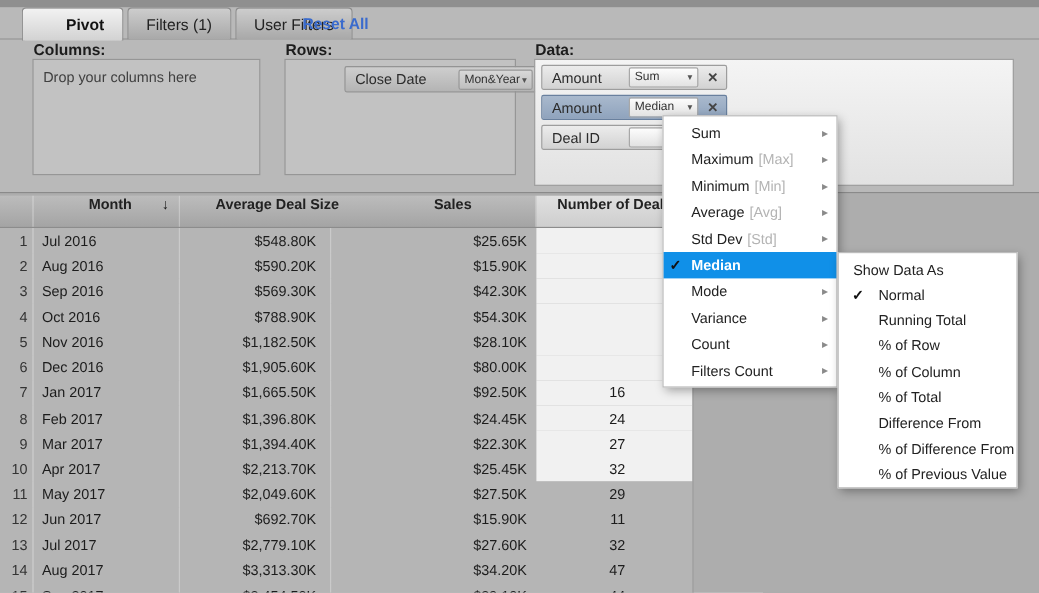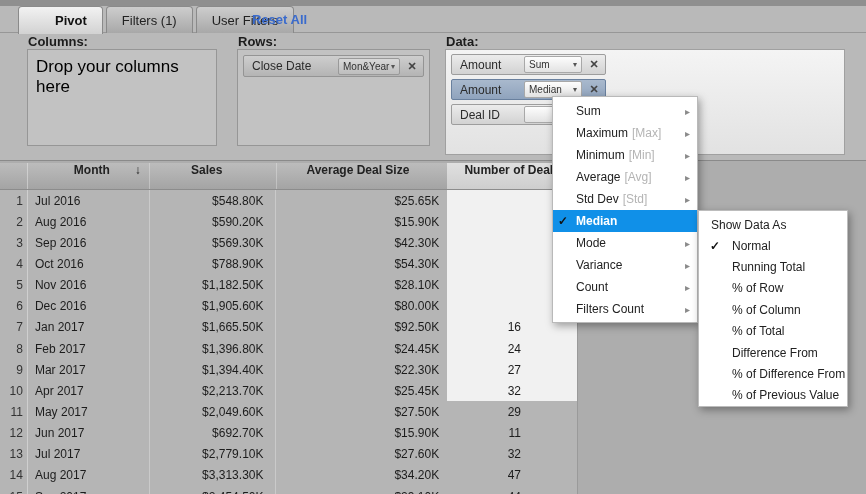--- a/index.html
+++ b/index.html
@@ -14,21 +14,21 @@
   .tabline  { position:absolute; top:32px; left:0; width:866px; height:1px; background:#979797; }
   .tabs { position:absolute; top:6px; left:18px; display:flex; gap:3px; }
   .tab { height:27px; padding:0 15px; display:flex; align-items:center; justify-content:center;
          font-size:13px; color:#222; background:linear-gradient(#cdcdcd,#a8a8a8);
          border:1px solid #8a8a8a; border-bottom:none; border-radius:4px 4px 0 0; cursor:default; }
   .tab.active { background:linear-gradient(#f2f2f2,#d2d2d2); font-weight:bold; color:#111; height:28px; z-index:2;padding-left:36px; }
   .resetall { position:absolute; top:12px; left:252px; font-size:13px; font-weight:bold; color:#3a6bcd; }
 
   .plabel { position:absolute; font-size:13px; font-weight:bold; color:#1c1c1c; }
   .box { position:absolute; background:#c2c2c2; border:1px solid #969696; }
-  .placeholder { font-size:17px; color:#000000; padding:7px 8px; }
+  .placeholder { font-size:12px; color:#404040; padding:7px 8px; }
 
   .pill { display:flex; align-items:center; height:22px; border:1px solid #949494; border-radius:2px;
           background:linear-gradient(#cecece,#b4b4b4); }
   .pill .pname { flex:1; font-size:12px; color:#2b2b2b; padding-left:8px; white-space:nowrap; overflow:hidden; }
   .aggbtn { display:flex; align-items:center; justify-content:space-between; width:62px; height:17px;
             margin-right:4px; padding:0 4px; font-size:10px; color:#333; border:1px solid #999;
             border-radius:2px; background:linear-gradient(#d8d8d8,#bebebe); }
   .aggbtn .dd { font-size:8px; color:#555; }
   .xbtn { width:16px; font-size:11px; font-weight:bold; color:#444; text-align:center; margin-right:3px; }
 
@@ -102,21 +102,21 @@
         </div>
       </div>
     <a class="resetall">Reset All</a>
 
     <div class="plabel" style="left:28px; top:34px;">Columns:</div>
     <div class="box" style="left:27px; top:49px; width:190px; height:97px;">
       <div class="placeholder">Drop your columns here</div>
     </div>
 
     <div class="plabel" style="left:238px; top:34px;">Rows:</div>
-    <div class="box" style="left:237px; top:49px; width:193px; height:97px;">
+    <div class="box" style="left:237px; top:49px; width:193px; height:97px;padding-left:44px;">
       <div class="pill" style="margin:5px; width:181px;">
         <span class="pname">Close Date</span>
         <span class="aggbtn">
           <span>Mon&amp;Year</span>
           <span class="dd">▾</span>
         </span>
         <span class="xbtn">✕</span>
       </div>
     </div>
 
@@ -152,25 +152,25 @@
       </div>
   </div>
 
   <div class="table">
     <div class="thead">
       <span class="c cn"></span>
       <span class="c cm">
         <span>Month</span>
         <span class="sort">↓</span>
       </span>
+      <span class="c ca">
+        <span>Average Deal Size</span>
+      </span>
       <span class="c cs">
         <span>Sales</span>
-      </span>
-      <span class="c ca">
-        <span>Average Deal Size</span>
       </span>
       <span class="c cd light" style="justify-content:center; padding-right:0;">
         <span>Number of Deals</span>
       </span>
     </div>
     <div>
 
         <div class="trow">
           <span class="c cn">1</span>
           <span class="c cm">Jul 2016</span>

